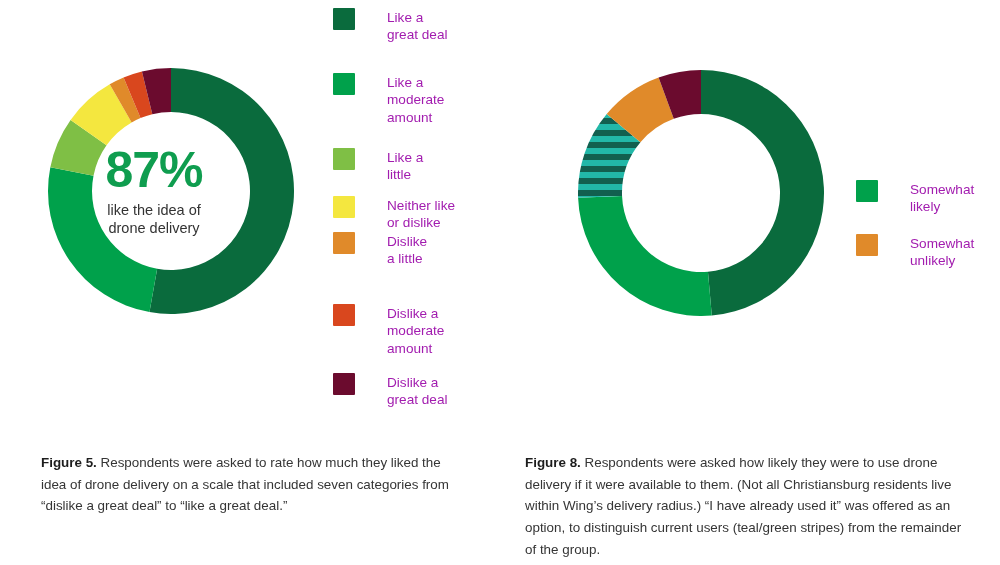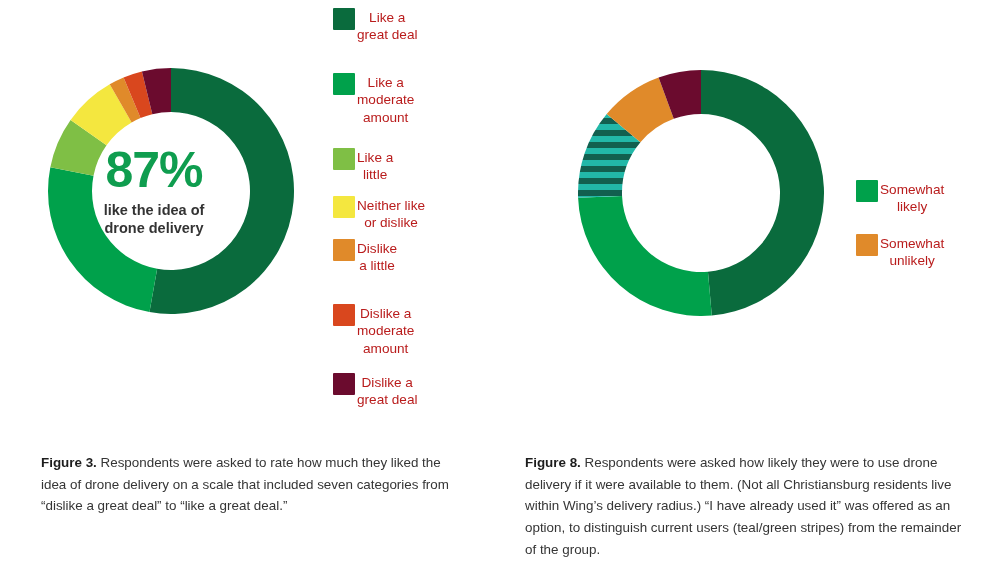--- a/index.html
+++ b/index.html
@@ -33,44 +33,43 @@
     font-weight:bold;
     color:#0f9d4f;
     line-height:1;
     letter-spacing:-1px;
     margin-bottom:6px;
   }
   .center-sub{
     font-size:14.5px;
     line-height:1.25;
     color:#333333;
-    font-weight:700;
+    font-weight:400;
     white-space:pre-line;
   }
 
   
   .legend{position:absolute;}
   .legend-item{
     position:absolute;
     display:flex;
     align-items:flex-start;
   }
   .swatch{
     width:22px;height:22px;
     flex:0 0 22px;
     border-radius:1px;
   }
   .legend-label{
-    margin-left:2px;
+    margin-left:32px;
     font-size:13.6px;
     line-height:1.28;
-    color:#b91c1c;
+    color:#a21caf;
     white-space:pre-line;
     padding-top:1px;
-    text-align:center;
   }
 
   
   .caption{
     position:absolute;
     font-size:13.4px;
     line-height:1.62;
     color:#353535;
   }
   .caption b{font-weight:bold;color:#1d1d1d;}
@@ -118,21 +117,21 @@
         <div class="legend-item" style="top: 140px; left: 0px;">
           <div class="swatch" style="background: rgb(127, 191, 69);"></div>
           <div class="legend-label">Like a
 little</div>
         </div>
         <div class="legend-item" style="top: 188px; left: 0px;">
           <div class="swatch" style="background: rgb(244, 231, 63);"></div>
           <div class="legend-label">Neither like
 or dislike</div>
         </div>
-        <div class="legend-item" style="top: 231px; left: 0px;">
+        <div class="legend-item" style="top: 224px; left: 0px;">
           <div class="swatch" style="background: rgb(224, 138, 42);"></div>
           <div class="legend-label">Dislike
 a little</div>
         </div>
         <div class="legend-item" style="top: 296px; left: 0px;">
           <div class="swatch" style="background: rgb(217, 71, 30);"></div>
           <div class="legend-label">Dislike a
 moderate
 amount</div>
         </div>
@@ -174,20 +173,20 @@
         </div>
         <div class="legend-item" style="top: 172px; left: 0px;">
           <div class="swatch" style="background: rgb(224, 138, 42);"></div>
           <div class="legend-label">Somewhat
 unlikely</div>
         </div>
       </div>
   </div>
 
   <div class="caption" id="caption-left">
-    <b>Figure 3.</b><span> Respondents were asked to rate how much they liked the idea of drone delivery on a scale that included seven categories from “dislike a great deal” to “like a great deal.”</span>
+    <b>Figure 5.</b><span> Respondents were asked to rate how much they liked the idea of drone delivery on a scale that included seven categories from “dislike a great deal” to “like a great deal.”</span>
   </div>
 
   <div class="caption" id="caption-right">
     <b>Figure 8.</b><span> Respondents were asked how likely they were to use drone delivery if it were available to them. (Not all Christiansburg residents live within Wing’s delivery radius.) “I have already used it” was offered as an option, to distinguish current users (teal/green stripes) from the remainder of the group.</span>
   </div>
 
 </div>
 
 </body></html>

